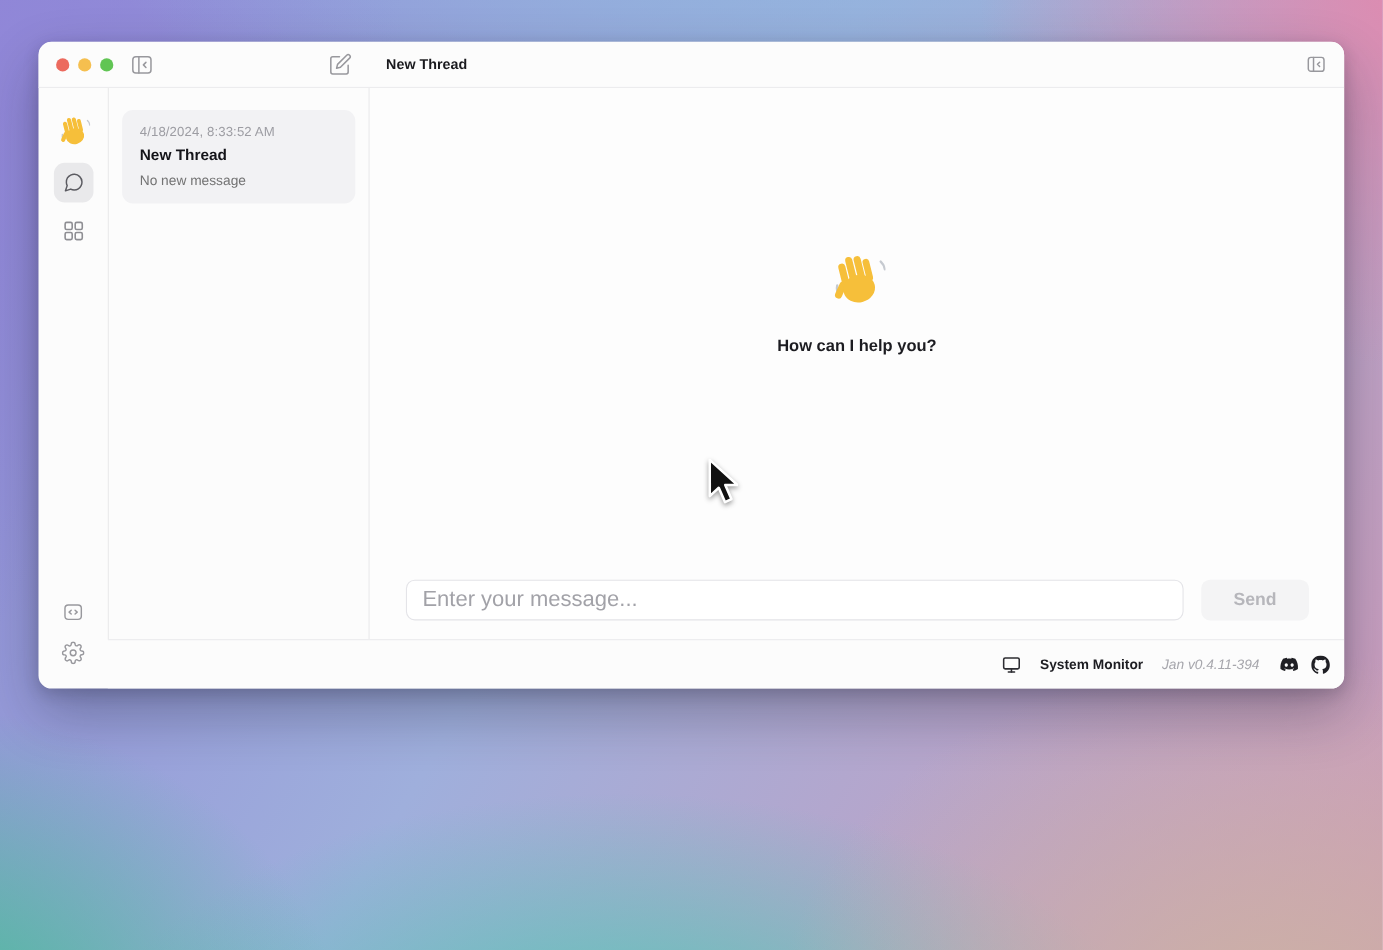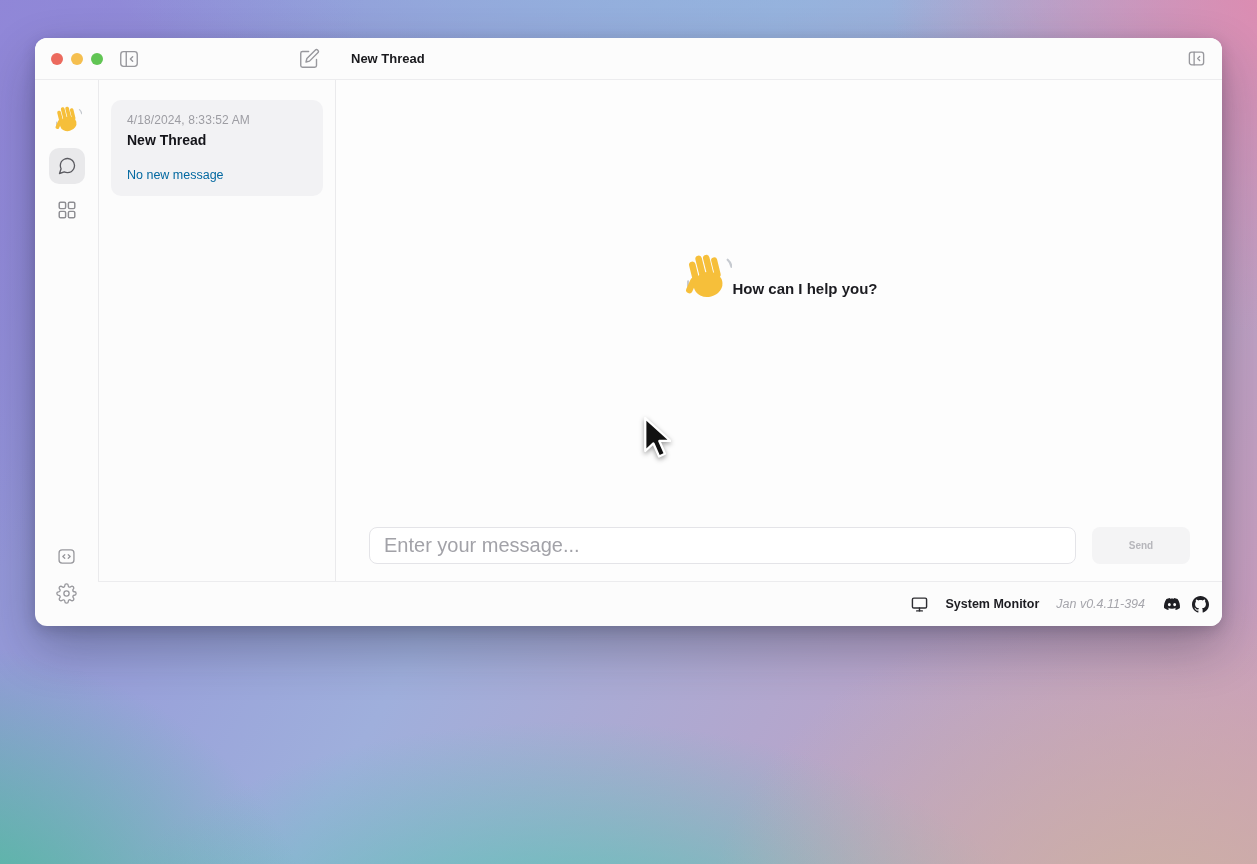--- a/index.html
+++ b/index.html
@@ -50,33 +50,33 @@
   .rail-tab.active { background:#e9e9eb; }
   .rail-tab.grid { margin-top:8px; color:#8e8e93; }
   .v-divider { position:absolute; top:42px; bottom:45px; width:1px; background:#eaeaec; z-index:2; }
   .v-divider.d1 { left:63px; }
   .v-divider.d2 { left:300px; }
   
   .threads { position:absolute; left:64px; top:42px; width:236px; bottom:45px; background:#fcfcfc; }
   .thread-card { margin:20px 12px 0 12px; background:#f2f2f4; border-radius:10px; padding:13px 16px 14px 16px; cursor:pointer; }
   .thread-time { font-size:12px; color:#9d9da3; letter-spacing:.1px; }
   .thread-title { font-size:14px; font-weight:700; color:#141419; margin-top:5px; }
-  .thread-sub { font-size:12.5px; color:#0369a1; margin-top:20px; }
+  .thread-sub { font-size:12.5px; color:#737373; margin-top:9px; }
   
   .main { position:absolute; left:301px; top:42px; right:0; bottom:45px; background:#fdfdfd; }
-  .empty-state { position:absolute; inset:0 0 110px 0; display:flex; flex-direction:row;
+  .empty-state { position:absolute; inset:0 0 110px 0; display:flex; flex-direction:column;
     align-items:center; justify-content:center;text-align:center; }
   .empty-wave { width:52px; height:52px; }
   .greeting { margin-top:26px; font-size:15px; font-weight:600; color:#1c1c21; }
   .input-row { position:absolute; left:33px; right:32px; bottom:17px; height:37px; display:flex; gap:16px; }
   .msg-input { flex:1; height:37px; border:1px solid #e4e4e8; border-radius:8px; background:#fff;
     padding:0 14px; font-size:20px; color:#3a3a40; font-family:inherit; outline:none; }
   .msg-input::placeholder { color:#a2a2a8; }
   .send-btn { width:98px; height:37px; border:none; border-radius:8px; background:#f4f4f5;
-    color:var(--send-disabled-text,#b6b6bb); font-size:10px; font-weight:600; font-family:inherit; cursor:pointer; }
+    color:var(--send-disabled-text,#b6b6bb); font-size:16px; font-weight:600; font-family:inherit; cursor:pointer; }
   
   .footer { position:absolute; left:63px; right:0; bottom:0; height:45px; border-top:1px solid #ececee;
     background:#fcfcfc; display:flex; align-items:center; justify-content:flex-end; gap:17px; padding:0 13px 0 0; z-index:3; }
   .sysmon { display:flex; align-items:center; gap:18px; background:none; border:none; cursor:pointer; }
   .sysmon-label { font-size:12.5px; font-weight:700; color:#1d1d22; }
   .version { font-size:12.5px; color:#a6a6ac;font-style:italic; }
   .footer-links { display:flex; align-items:center; gap:10px; }
   .footer-links a { color:#1f1f24; display:flex; align-items:center; }
   
   .cursor { position:absolute; left:643px; top:417px; z-index:9; pointer-events:none;

